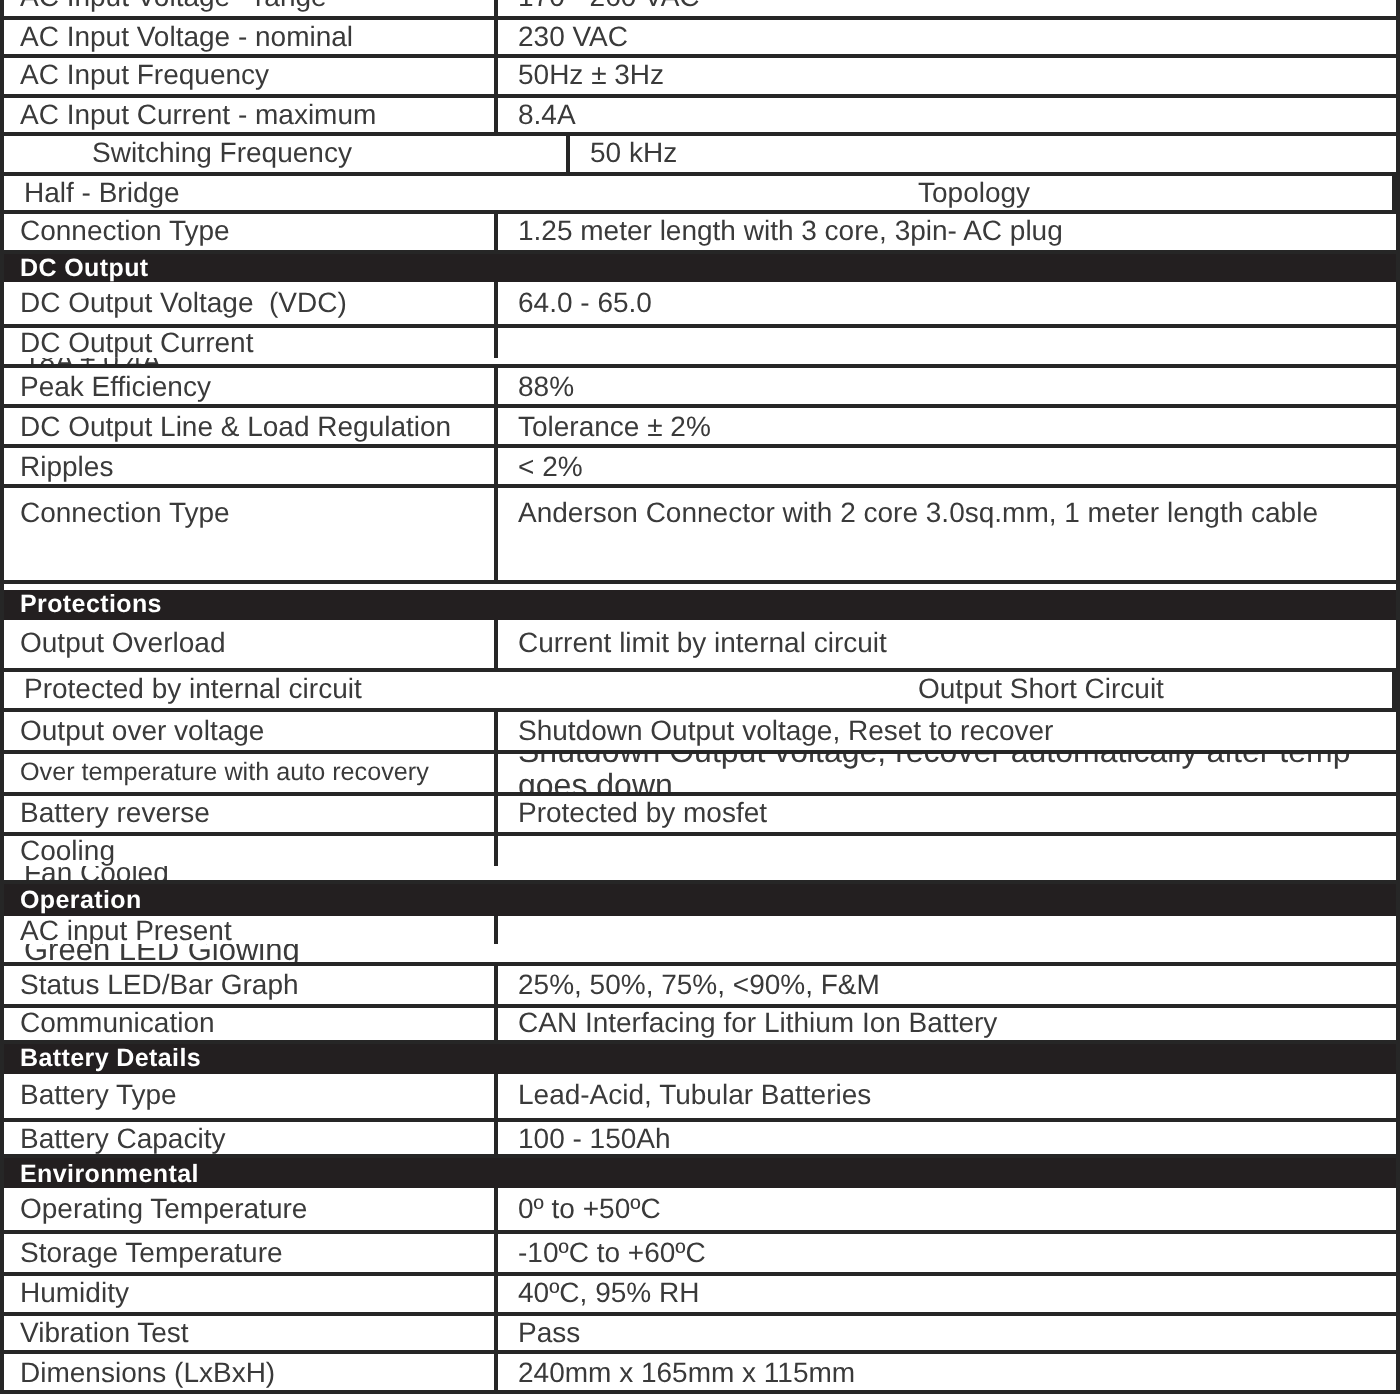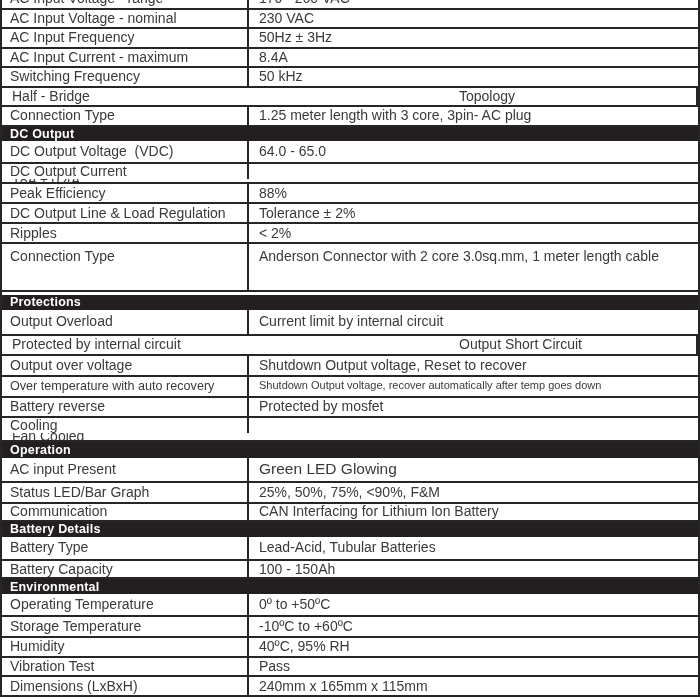--- a/index.html
+++ b/index.html
@@ -42,21 +42,21 @@
     width:247px;flex:0 0 auto;
     border-right:2px solid var(--border);
     padding-left:8px;padding-right:4px;
   }
   .cell-value{
     flex:1;
     padding-left:10px;padding-right:4px;
   }
   .row.tall .cell{align-items:flex-start;padding-top:5px;}
   .row.small .cell-label{font-size:12.6px;}
-  .row.small .cell-value{font-size:11px;}
+  .row.small .cell-value{font-size:16px;}
   .cell-value.large{font-size:15.5px;}
   .section-bar{
     box-sizing:border-box;
     display:flex;align-items:center;
     background:var(--bar-bg);
     color:var(--bar-text);
     font-weight:bold;
     font-size:12.5px;
     padding-left:8px;
     letter-spacing:0.2px;
@@ -76,21 +76,21 @@
       <div class="cell cell-value">230 VAC</div>
     </div>
     <div class="row" style="height: 19.5px;">
       <div class="cell cell-label">AC Input Frequency</div>
       <div class="cell cell-value">50Hz ± 3Hz</div>
     </div>
     <div class="row" style="height: 19.5px;">
       <div class="cell cell-label">AC Input Current - maximum</div>
       <div class="cell cell-value">8.4A</div>
     </div>
-    <div class="row" style="height: 19.5px;">
+    <div class="row" style="height: 19.5px; padding-left: 36px;">
       <div class="cell cell-label">Switching Frequency</div>
       <div class="cell cell-value">50 kHz</div>
     </div>
     <div class="row" style="height: 19.5px;">
       <div class="cell cell-value">Half - Bridge</div>
       <div class="cell cell-label">Topology</div>
     </div>
     <div class="row" style="height: 19.5px;">
       <div class="cell cell-label">Connection Type</div>
       <div class="cell cell-value">1.25 meter length with 3 core, 3pin- AC plug</div>
@@ -146,21 +146,21 @@
       <div class="cell cell-label">Battery reverse</div>
       <div class="cell cell-value">Protected by mosfet</div>
     </div>
     <div class="row" style="height: 24px; flex-direction: column;">
       <div class="cell cell-label">Cooling</div>
       <div class="cell cell-value">Fan Cooled</div>
     </div>
     <div class="section-bar" style="height: 15.5px;">
       <span>Operation</span>
     </div>
-    <div class="row" style="height: 25.5px;">
+    <div class="row" style="height: 25.5px; flex-direction: column;">
       <div class="cell cell-label">AC input Present</div>
       <div class="cell cell-value large">Green LED Glowing</div>
     </div>
     <div class="row" style="height: 21px;">
       <div class="cell cell-label">Status LED/Bar Graph</div>
       <div class="cell cell-value">25%, 50%, 75%, &lt;90%, F&amp;M</div>
     </div>
     <div class="row" style="height: 17.5px;">
       <div class="cell cell-label">Communication</div>
       <div class="cell cell-value">CAN Interfacing for Lithium Ion Battery</div>

